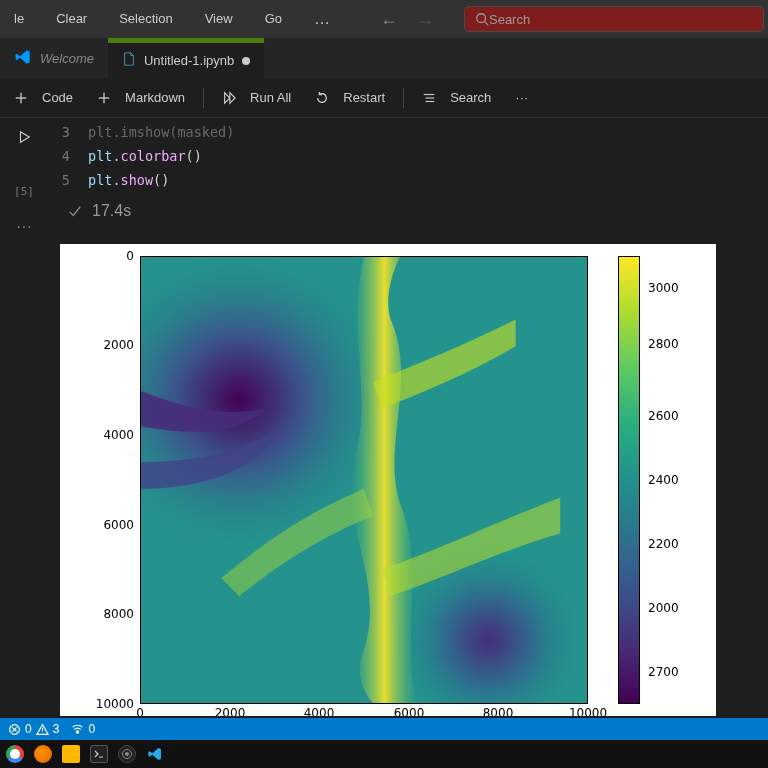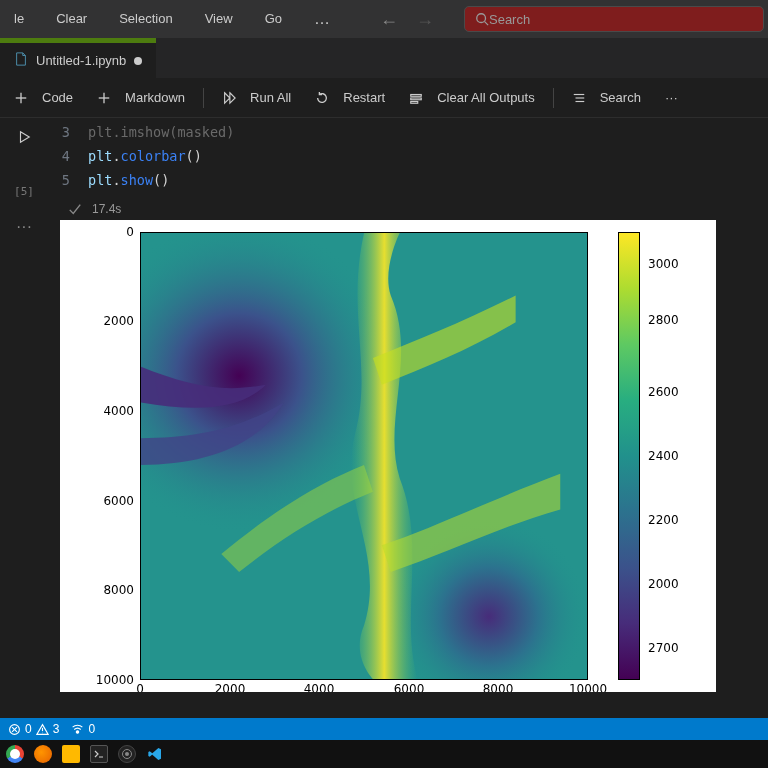--- a/index.html
+++ b/index.html
@@ -30,24 +30,24 @@
   .run-cell { margin-top: 12px; }
   .run-cell svg { width: 14px; height: 14px; }
   .exec-count { margin-top: 38px; font-size: 11px; color: #777; font-family: "Consolas", monospace; }
   .gutter-more { margin-top: 20px; font-size: 16px; color: #888; }
   .content { flex: 1; overflow: hidden; }
   .code-block { padding: 2px 0 6px 0; font-family: "Consolas", monospace; font-size: 13.5px; line-height: 24px; }
   .code-line { display: flex; }
   .lineno { width: 40px; text-align: right; color: #6e7681; padding-right: 18px; }
   .code-text { white-space: pre; }
   .c-var { color: #9cdcfe; }
-  .c-fn  { color: #3b82f6; margin-top: 32px; }
+  .c-fn  { color: #f0abfc; margin-top: 32px; }
   .c-pun { color: #d4d4d4; }
   .c-dim { color: #6a6a6a; }
-  .out-meta { display: flex; align-items: center; gap: 10px; color: #999; font-size: 12px; padding: 4px 0 4px 20px; }
+  .out-meta { display: flex; align-items: center; gap: 10px; color: #999; font-size: 16px; padding: 4px 0 24px 20px; }
   .out-meta svg { width: 14px; height: 14px; color: #888; }
   .plot-output { background: #fff; margin-left: 12px; width: 656px; height: 472px; position: relative; font-family: "DejaVu Sans", sans-serif; color: #000; overflow: hidden; }
   .plot-axes { position: absolute; left: 80px; top: 12px; width: 448px; height: 448px; border: 1px solid #000; }
   .plot-axes svg { display: block; width: 100%; height: 100%; }
   .ytick { position: absolute; right: 582px; font-size: 12px; color: #000; transform: translateY(-50%); }
   .xtick { position: absolute; top: 462px; font-size: 12px; color: #000; transform: translateX(-50%); }
   .cbar { position: absolute; left: 558px; top: 12px; width: 22px; height: 448px; border: 1px solid #000;
           background: linear-gradient(to top, #440154, #472c7a, #3b528b, #2c728e, #21918c, #28ae80, #5ec962, #addc30, #fde725); }
   .cbartick { position: absolute; left: 588px; font-size: 12px; color: #000; transform: translateY(-50%); }
   .statusbar { position: absolute; left: 0; bottom: 28px; height: 22px; width: 100%; background: #007acc; display: flex; align-items: center; padding: 0 8px; gap: 12px; font-size: 12px; color: #fff; }
@@ -80,20 +80,28 @@
   <div class="search">
     <svg viewBox="0 0 16 16" fill="none" stroke="currentColor" stroke-width="1.5">
         <circle cx="7" cy="7" r="5"></circle>
         <line x1="11" y1="11" x2="15" y2="15"></line>
       </svg>
     <span>Search</span>
   </div>
 </div>
 
 <div class="tabs">
+  <div class="tab inactive">
+    <span class="vscode-icon">
+      <svg viewBox="0 0 24 24" fill="#0098ff">
+          <path d="M17 3l4 2v14l-4 2-9-8v-.1L4 16l-2-1V9l2-1 4 3 9-8z"></path>
+        </svg>
+    </span>
+    <span>Welcome</span>
+  </div>
   <div class="tab active">
     <span class="icon jupyter-icon">
       <svg viewBox="0 0 16 16" width="14" height="14" fill="currentColor">
           <path d="M3 1h7l3 3v11H3z" fill="none" stroke="currentColor"></path>
           <path d="M10 1v3h3" fill="none" stroke="currentColor"></path>
         </svg>
     </span>
     <span>Untitled-1.ipynb</span>
     <span class="dot"></span>
   </div>
@@ -120,28 +128,20 @@
         <path d="M3 2l6 6-6 6zM9 2l6 6-6 6z" fill="none" stroke="currentColor" stroke-width="1.3"></path>
       </svg>
     <span>Run All</span>
   </div>
   <div class="tb-btn">
     <svg viewBox="0 0 16 16" fill="none" stroke="currentColor" stroke-width="1.5">
         <path d="M3 8a5 5 0 1 0 2-4"></path>
         <path d="M5 1v3h3"></path>
       </svg>
     <span>Restart</span>
-  </div>
-  <div class="tb-btn">
-    <svg viewBox="0 0 16 16" fill="none" stroke="currentColor" stroke-width="1.3">
-        <rect x="2" y="4" width="12" height="2"></rect>
-        <rect x="2" y="8" width="12" height="2"></rect>
-        <rect x="2" y="12" width="8" height="2"></rect>
-      </svg>
-    <span>Clear All Outputs</span>
   </div>
   <div class="tb-sep"></div>
   <div class="tb-btn">
     <svg viewBox="0 0 16 16" fill="none" stroke="currentColor" stroke-width="1.3">
         <line x1="2" y1="4" x2="14" y2="4"></line>
         <line x1="4" y1="8" x2="14" y2="8"></line>
         <line x1="4" y1="12" x2="14" y2="12"></line>
       </svg>
     <span>Search</span>
   </div>

